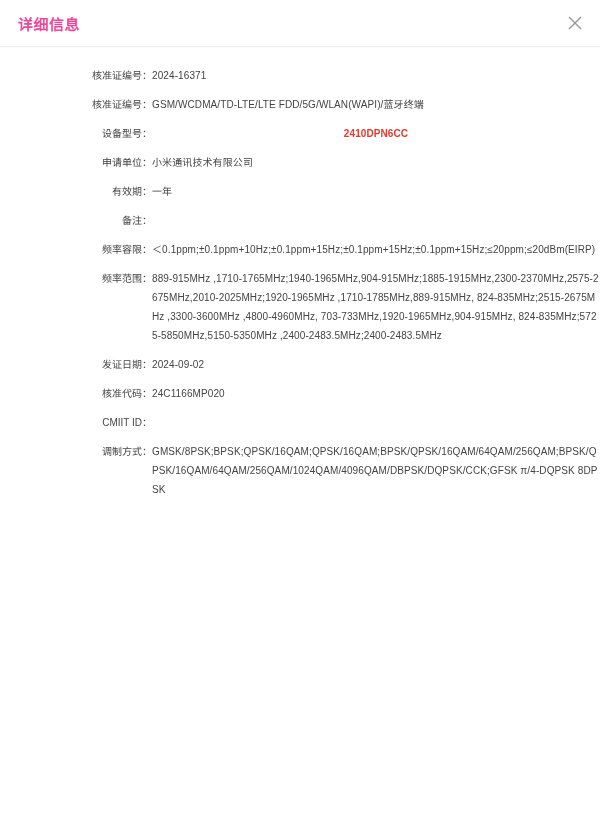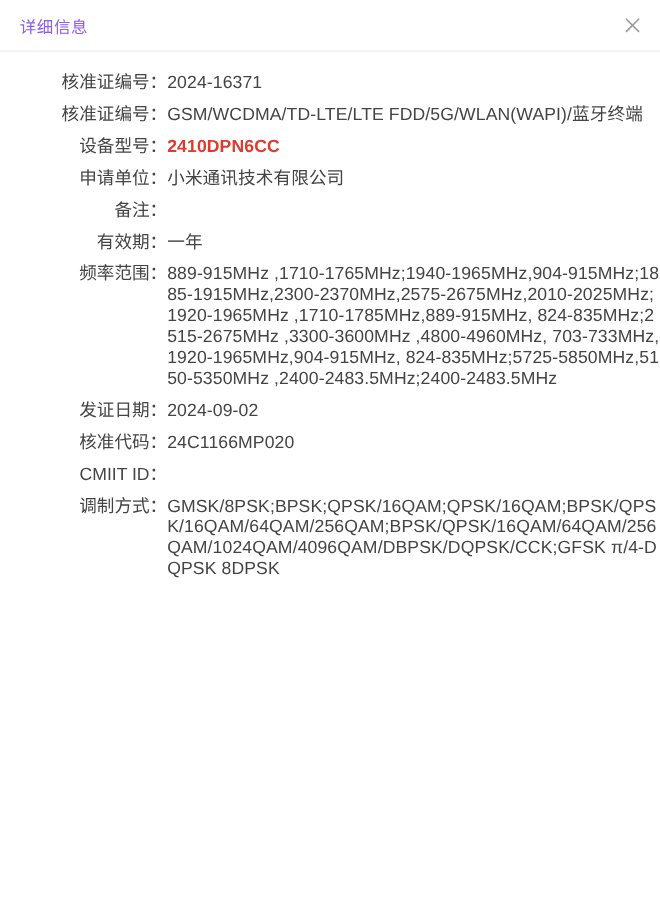--- a/index.html
+++ b/index.html
@@ -23,22 +23,22 @@
   .titlebar {
     position: relative;
     height: 46px;
     border-bottom: 1px solid #ebebeb;
     display: flex;
     align-items: center;
   }
   .titlebar .title {
     margin-left: 18px;
     font-size: 15px;
-    font-weight: normal;
-    color: #8b5cf6;
+    font-weight: bold;
+    color: #ec4899;
     letter-spacing: 0.5px;
   }
   .close-btn {
     position: absolute;
     right: 14px;
     top: 50%;
     transform: translateY(-50%);
     width: 22px;
     height: 22px;
     cursor: pointer;
@@ -51,21 +51,21 @@
   .content {
     padding: 14px 0 0 0;
   }
   table.detail {
     width: 100%;
     border-collapse: collapse;
     table-layout: fixed;
   }
   table.detail td {
     vertical-align: top;
-    font-size: 16px;
+    font-size: 10px;
     line-height: 19px;
     padding: 5px 0;
     color: #444444;
   }
   td.label {
     width: 152px;
     text-align: right;
     padding-right: 10px;
     color: #3d3d3d;
     white-space: normal;
@@ -75,20 +75,21 @@
     padding-right: 22px;
     padding-left: 6px;
     color: #3a3a3a;
     word-break: break-all;
     letter-spacing: 0.1px;
     margin-left: 12px;
   }
   td.value.highlight {
     color: #e03a2f;
     font-weight: bold;
+    text-align: center;
   }
 </style>
 </head>
 <body>
 
 <div id="page">
 
   <div class="titlebar">
     <div class="title">详细信息</div>
     <div class="close-btn">
@@ -112,26 +113,30 @@
           </tr>
           <tr>
             <td class="label">设备型号：</td>
             <td class="value highlight">2410DPN6CC</td>
           </tr>
           <tr>
             <td class="label">申请单位：</td>
             <td class="value">小米通讯技术有限公司</td>
           </tr>
           <tr>
+            <td class="label">有效期：</td>
+            <td class="value">一年</td>
+          </tr>
+          <tr>
             <td class="label">备注：</td>
             <td class="value"></td>
           </tr>
           <tr>
-            <td class="label">有效期：</td>
-            <td class="value">一年</td>
+            <td class="label">频率容限：</td>
+            <td class="value">＜0.1ppm;±0.1ppm+10Hz;±0.1ppm+15Hz;±0.1ppm+15Hz;±0.1ppm+15Hz;≤20ppm;≤20dBm(EIRP)</td>
           </tr>
           <tr>
             <td class="label">频率范围：</td>
             <td class="value">889-915MHz ,1710-1765MHz;1940-1965MHz,904-915MHz;1885-1915MHz,2300-2370MHz,2575-2675MHz,2010-2025MHz;1920-1965MHz ,1710-1785MHz,889-915MHz, 824-835MHz;2515-2675MHz ,3300-3600MHz ,4800-4960MHz, 703-733MHz,1920-1965MHz,904-915MHz, 824-835MHz;5725-5850MHz,5150-5350MHz ,2400-2483.5MHz;2400-2483.5MHz</td>
           </tr>
           <tr>
             <td class="label">发证日期：</td>
             <td class="value">2024-09-02</td>
           </tr>
           <tr>

